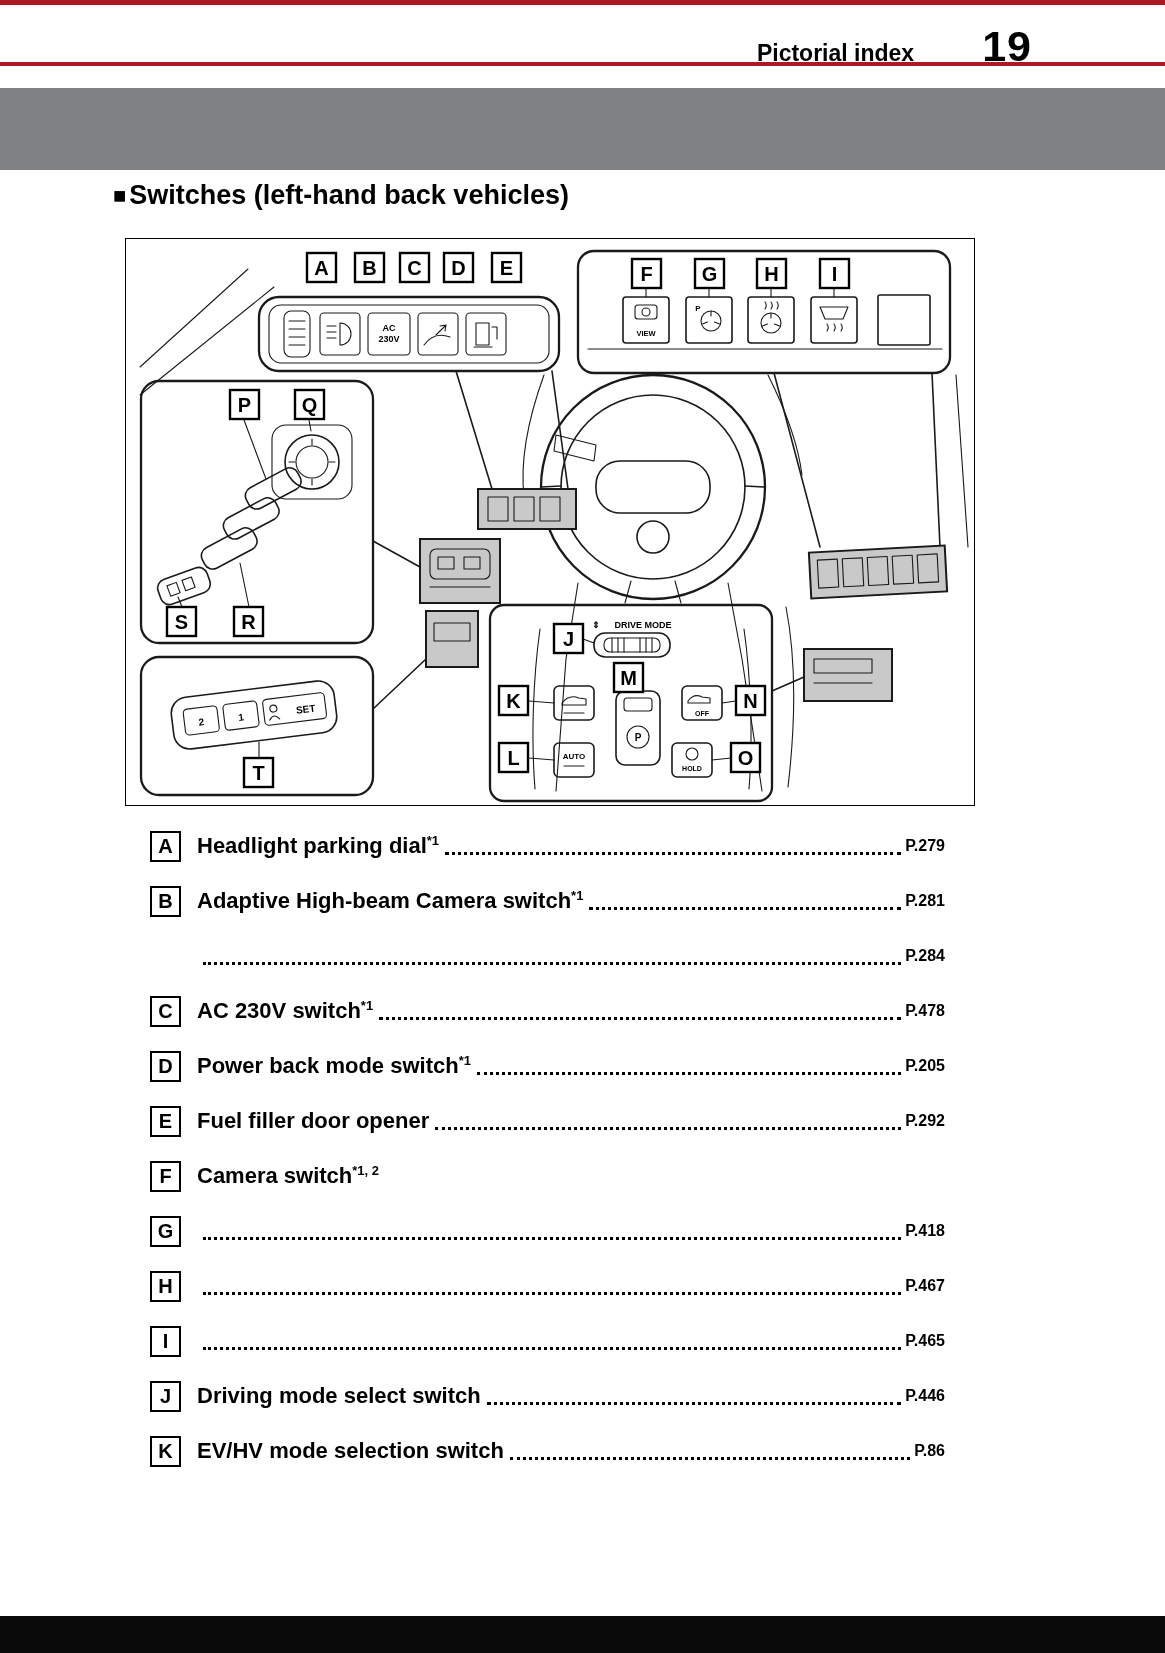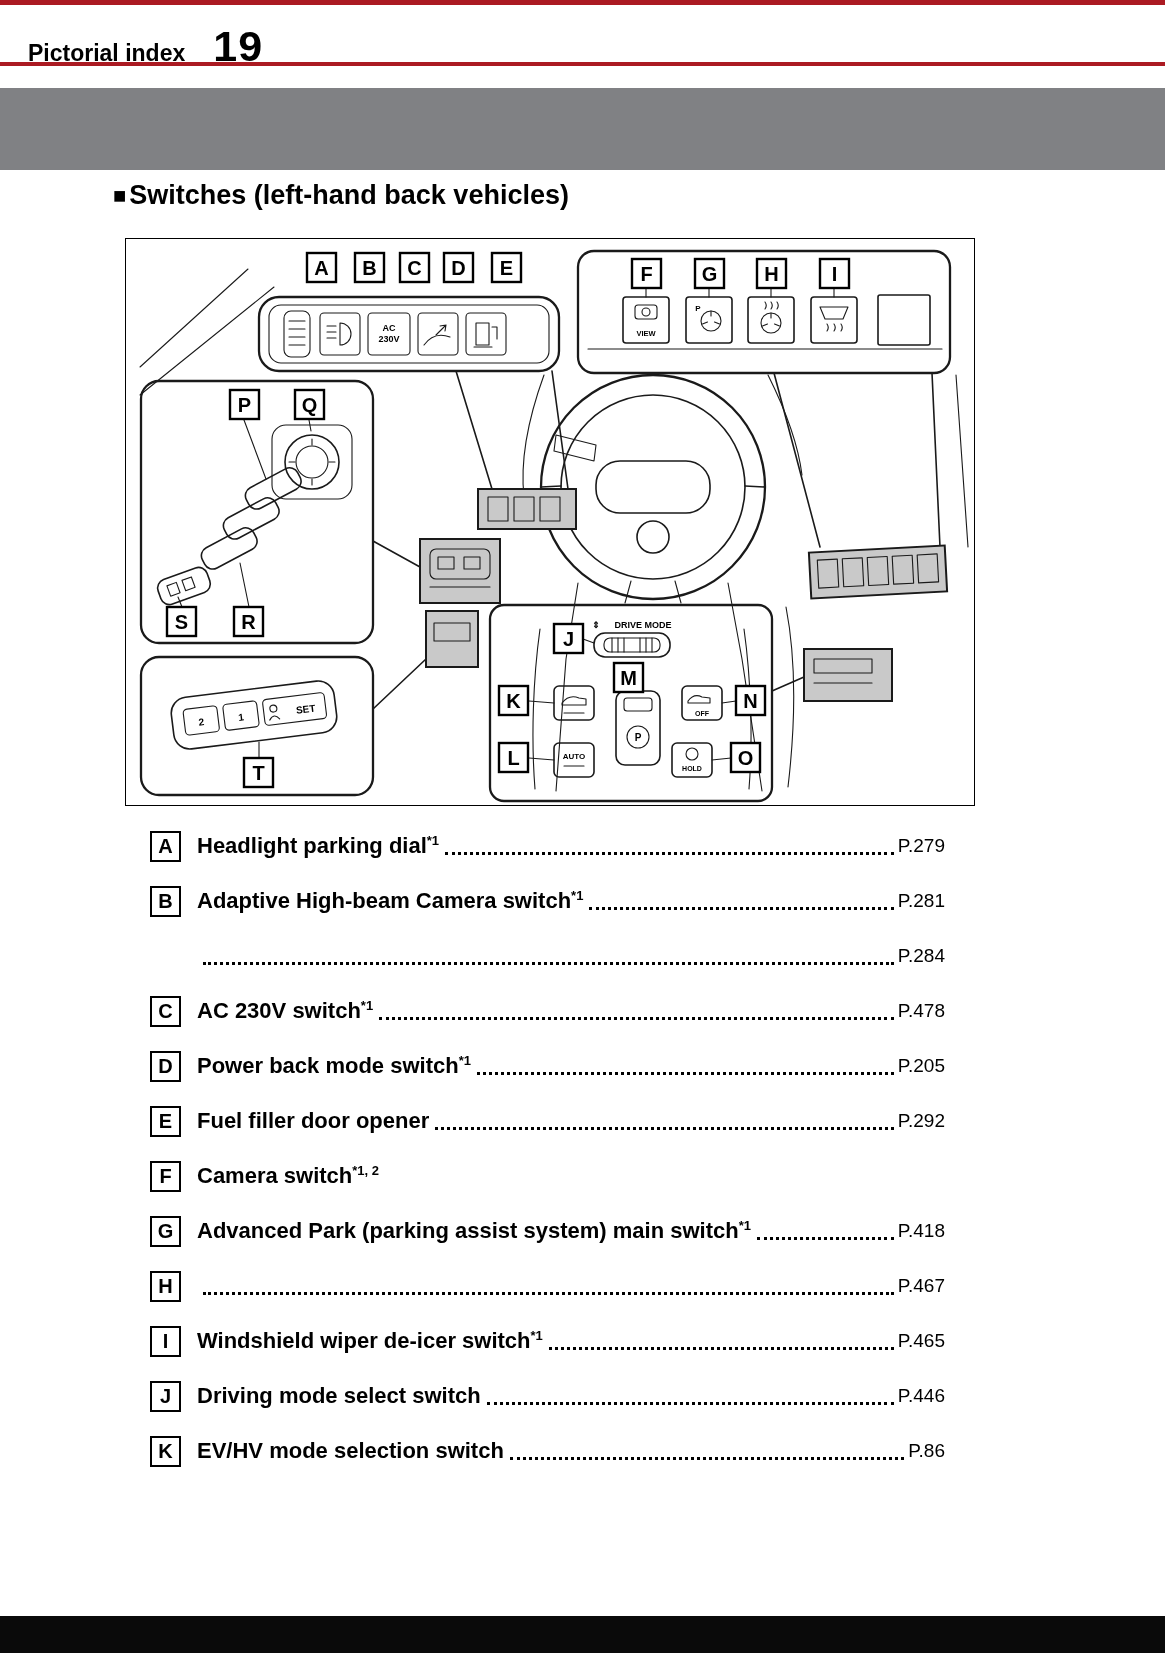--- a/index.html
+++ b/index.html
@@ -6,21 +6,21 @@
   html,body { background:#ffffff; }
   body { font-family:"Liberation Sans", sans-serif; color:#000; }
   .page { position:relative; width:1165px; height:1653px; margin:0 auto; background:#fff; overflow:hidden; }
 
   .top-rule   { position:absolute; top:0;   left:0; right:0; height:5px; background:#ab1a22; }
   .header-rule{ position:absolute; top:62px; left:0; right:0; height:4px; background:#ab1a22; }
   .gray-banner{ position:absolute; top:88px; left:0; right:0; height:82px; background:#808184; }
   .bottom-bar { position:absolute; bottom:0; left:0; right:0; height:37px; background:#0a0a0a; }
 
   .page-header { position:absolute; top:22px; left:0; right:133px;
-                 display:flex; align-items:baseline; gap:28px;margin-left:28px; }
+                 display:flex; justify-content:flex-end; align-items:baseline; gap:68px; }
   .header-title { font-size:23px; font-weight:bold; }
   .header-page  { font-size:43px; font-weight:bold; letter-spacing:1px; }
 
   .section-title { position:absolute; top:180px; left:113px; font-size:27px; font-weight:bold;
                    display:flex; align-items:center; }
   .section-title .sq { font-size:22px; margin-right:3px; }
 
   .diagram-box { position:absolute; top:238px; left:125px; width:850px; height:568px;
                  border:1.5px solid #000; background:#fff; }
   .diagram-box svg { display:block; width:100%; height:100%; }
@@ -40,21 +40,21 @@
   .index-list { position:absolute; top:826px; left:150px; right:220px; }
   .row { display:flex; align-items:center; height:40px; margin-bottom:15px; }
   .lbl { width:31px; height:31px; border:2px solid #000; flex:none;
          display:flex; align-items:center; justify-content:center;
          font-size:20px; font-weight:bold; margin-right:16px; }
   .row.no-label .lbl { visibility:hidden; }
   .txt { font-size:22px; font-weight:bold; white-space:nowrap; }
   .txt sup { font-size:13px; font-weight:bold; vertical-align:super; }
   .leader { flex:1; border-bottom:3px dotted #000; align-self:center;
             position:relative; top:7px; margin:0 4px 0 6px; height:0; }
-  .pg { font-size:19px; font-weight:normal; white-space:nowrap; }
+  .pg { font-size:16px; font-weight:bold; white-space:nowrap; }
 </style>
 </head>
 <body>
 
 <div class="page">
 
   <div class="top-rule"></div>
 
   <header class="page-header">
     <span class="header-title">Pictorial index</span>
@@ -396,34 +396,32 @@
     </div>
 
     <div class="row no-leader">
       <span class="lbl">F</span>
       <span class="txt"><span>Camera switch</span><sup>*1, 2</sup></span>
 
     </div>
 
     <div class="row">
       <span class="lbl">G</span>
-      <span class="txt"><span>Advanced Park (parking assist system) main switch</span><sup>*1</sup></span>
       <span class="leader"></span>
       <span class="pg">P.418</span>
     </div>
 
     <div class="row">
       <span class="lbl">H</span>
       <span class="leader"></span>
       <span class="pg">P.467</span>
     </div>
 
     <div class="row">
       <span class="lbl">I</span>
-      <span class="txt"><span>Windshield wiper de-icer switch</span><sup>*1</sup></span>
       <span class="leader"></span>
       <span class="pg">P.465</span>
     </div>
 
     <div class="row">
       <span class="lbl">J</span>
       <span class="txt"><span>Driving mode select switch</span><sup></sup></span>
       <span class="leader"></span>
       <span class="pg">P.446</span>
     </div>

